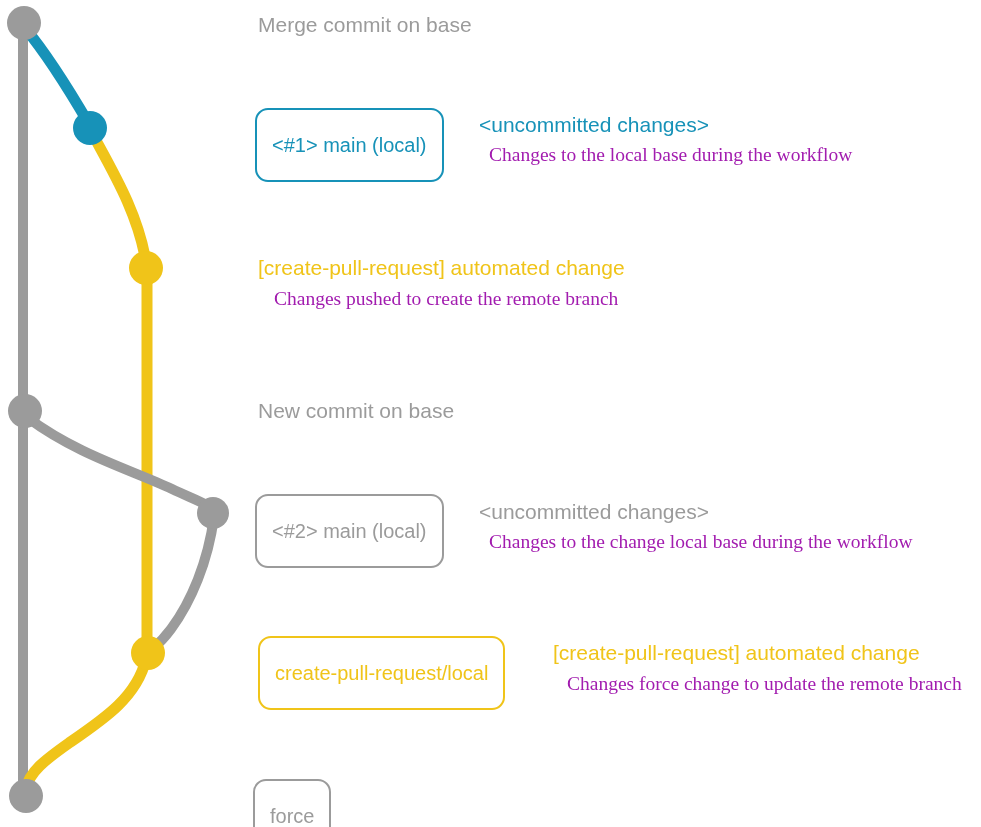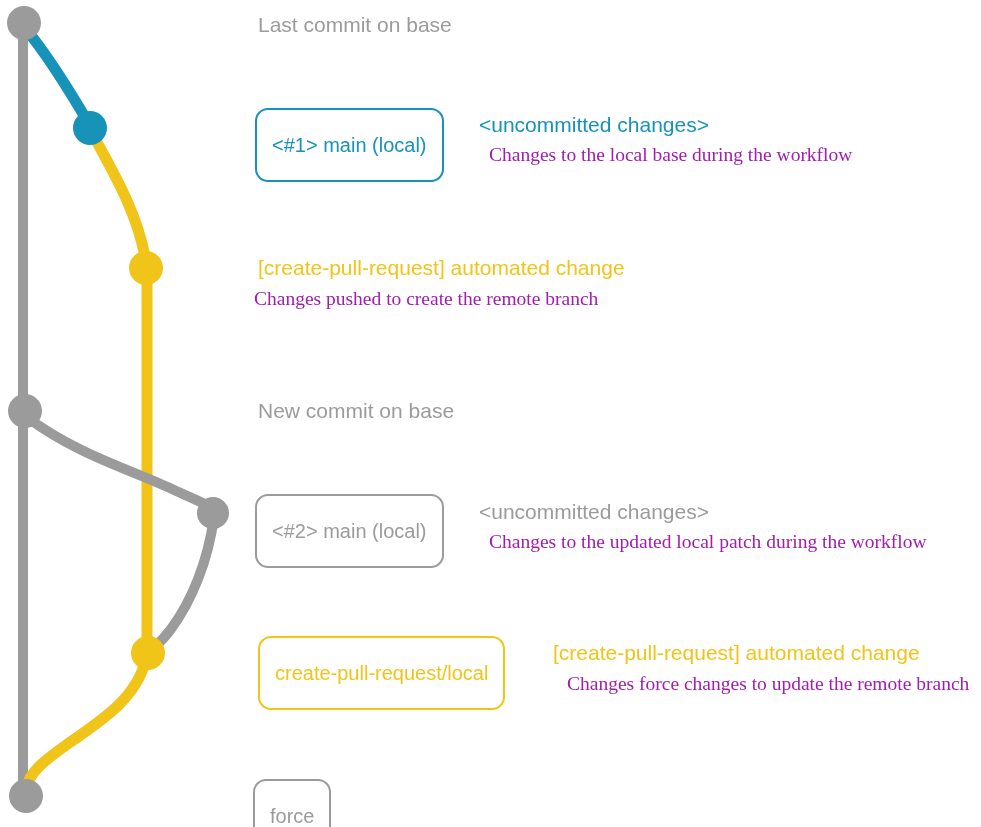--- a/index.html
+++ b/index.html
@@ -65,34 +65,34 @@
 
     <circle cx="24" cy="23" r="17" fill="#9B9B9B"></circle>
     <circle cx="90" cy="128" r="17" fill="#1792B8"></circle>
     <circle cx="146" cy="268" r="17" fill="#F0C419"></circle>
     <circle cx="25" cy="411" r="17" fill="#9B9B9B"></circle>
     <circle cx="213" cy="513" r="16" fill="#9B9B9B"></circle>
     <circle cx="148" cy="653" r="17" fill="#F0C419"></circle>
     <circle cx="26" cy="796" r="17" fill="#9B9B9B"></circle>
   </svg>
 
-  <div class="note c-gray" style="left:258px; top:13px">Last commit on base</div>
+  <div class="note c-gray" style="left:258px; top:13px">Merge commit on base</div>
 
   <div class="badge c-teal" style="left:255px; top:108px">&lt;#1&gt; main (local)</div>
   <div class="note c-teal" style="left:479px; top:113px">&lt;uncommitted changes&gt;</div>
   <div class="desc" style="left:489px; top:144px">Changes to the local base during the workflow</div>
 
   <div class="note c-yellow" style="left:258px; top:256px">[create-pull-request] automated change</div>
-  <div class="desc" style="left:254px; top:288px">Changes pushed to create the remote branch</div>
+  <div class="desc" style="left:274px; top:288px">Changes pushed to create the remote branch</div>
 
   <div class="note c-gray" style="left:258px; top:399px">New commit on base</div>
 
   <div class="badge c-gray" style="left:255px; top:494px">&lt;#2&gt; main (local)</div>
   <div class="note c-gray" style="left:479px; top:500px">&lt;uncommitted changes&gt;</div>
-  <div class="desc" style="left:489px; top:531px">Changes to the updated local patch during the workflow</div>
+  <div class="desc" style="left:489px; top:531px">Changes to the change local base during the workflow</div>
 
   <div class="badge c-yellow" style="left:258px; top:636px">create-pull-request/local</div>
   <div class="note c-yellow" style="left:553px; top:641px">[create-pull-request] automated change</div>
-  <div class="desc" style="left:567px; top:673px">Changes force changes to update the remote branch</div>
+  <div class="desc" style="left:567px; top:673px">Changes force change to update the remote branch</div>
 
   <div class="badge c-gray" style="left:253px; top:779px">force</div>
 
 </div>
 
 </body></html>

